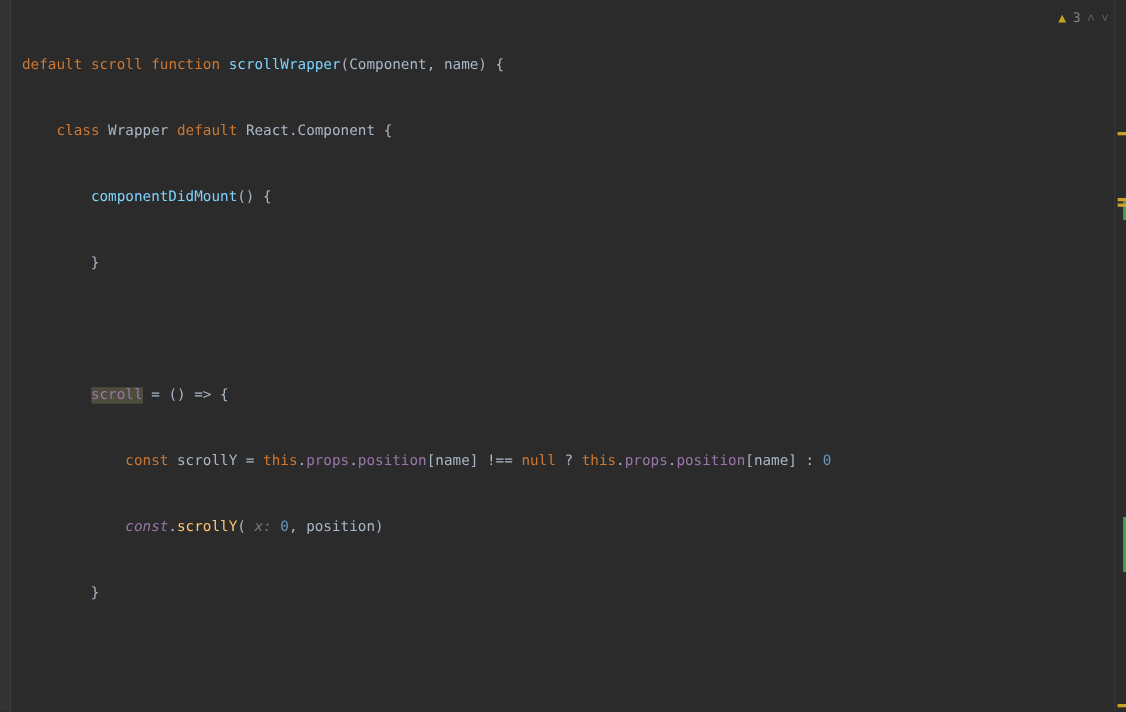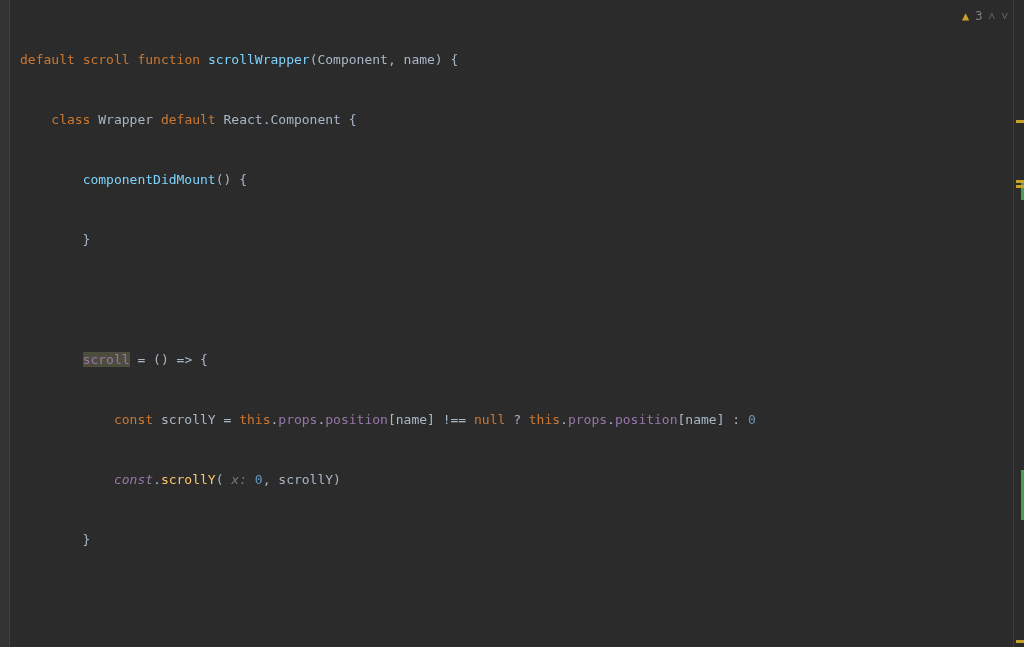--- a/index.html
+++ b/index.html
@@ -94,21 +94,21 @@
 
 <div class="editor">
   <div class="code">
     <div class="line"><span class="s-kw">default </span><span class="s-kw">scroll </span><span class="s-kw">function </span><span class="s-fn">scrollWrapper</span><span>(Component</span><span class="s-punc">, </span><span>name) {</span></div>
     <div class="line"><span>    </span><span class="s-kw">class </span><span>Wrapper </span><span class="s-kw">default </span><span>React.Component {</span></div>
     <div class="line"><span>        </span><span class="s-fn">componentDidMount</span><span>() {</span></div>
     <div class="line"><span>        }</span></div>
     <div class="line"><span></span></div>
     <div class="line"><span>        </span><span class="s-prop hl2">scroll</span><span> = () =&gt; {</span></div>
     <div class="line"><span>            </span><span class="s-kw">const </span><span>scrollY </span><span>= </span><span class="s-kw">this</span><span>.</span><span class="s-prop">props</span><span>.</span><span class="s-prop">position</span><span>[name] !== </span><span class="s-kw">null </span><span>? </span><span class="s-kw">this</span><span>.</span><span class="s-prop">props</span><span>.</span><span class="s-prop">position</span><span>[name] : </span><span class="s-num">0</span></div>
-    <div class="line"><span>            </span><span class="s-global">const</span><span>.</span><span class="s-method">scrollY</span><span>( </span><span class="s-hint">x: </span><span class="s-num">0</span><span>, </span><span>scrollY)</span></div>
+    <div class="line"><span>            </span><span class="s-global">const</span><span>.</span><span class="s-method">scrollY</span><span>( </span><span class="s-hint">x: </span><span class="s-num">0</span><span>, </span><span>position)</span></div>
     <div class="line"><span>        }</span></div>
     
     
     
     
     
     
     
     
     

